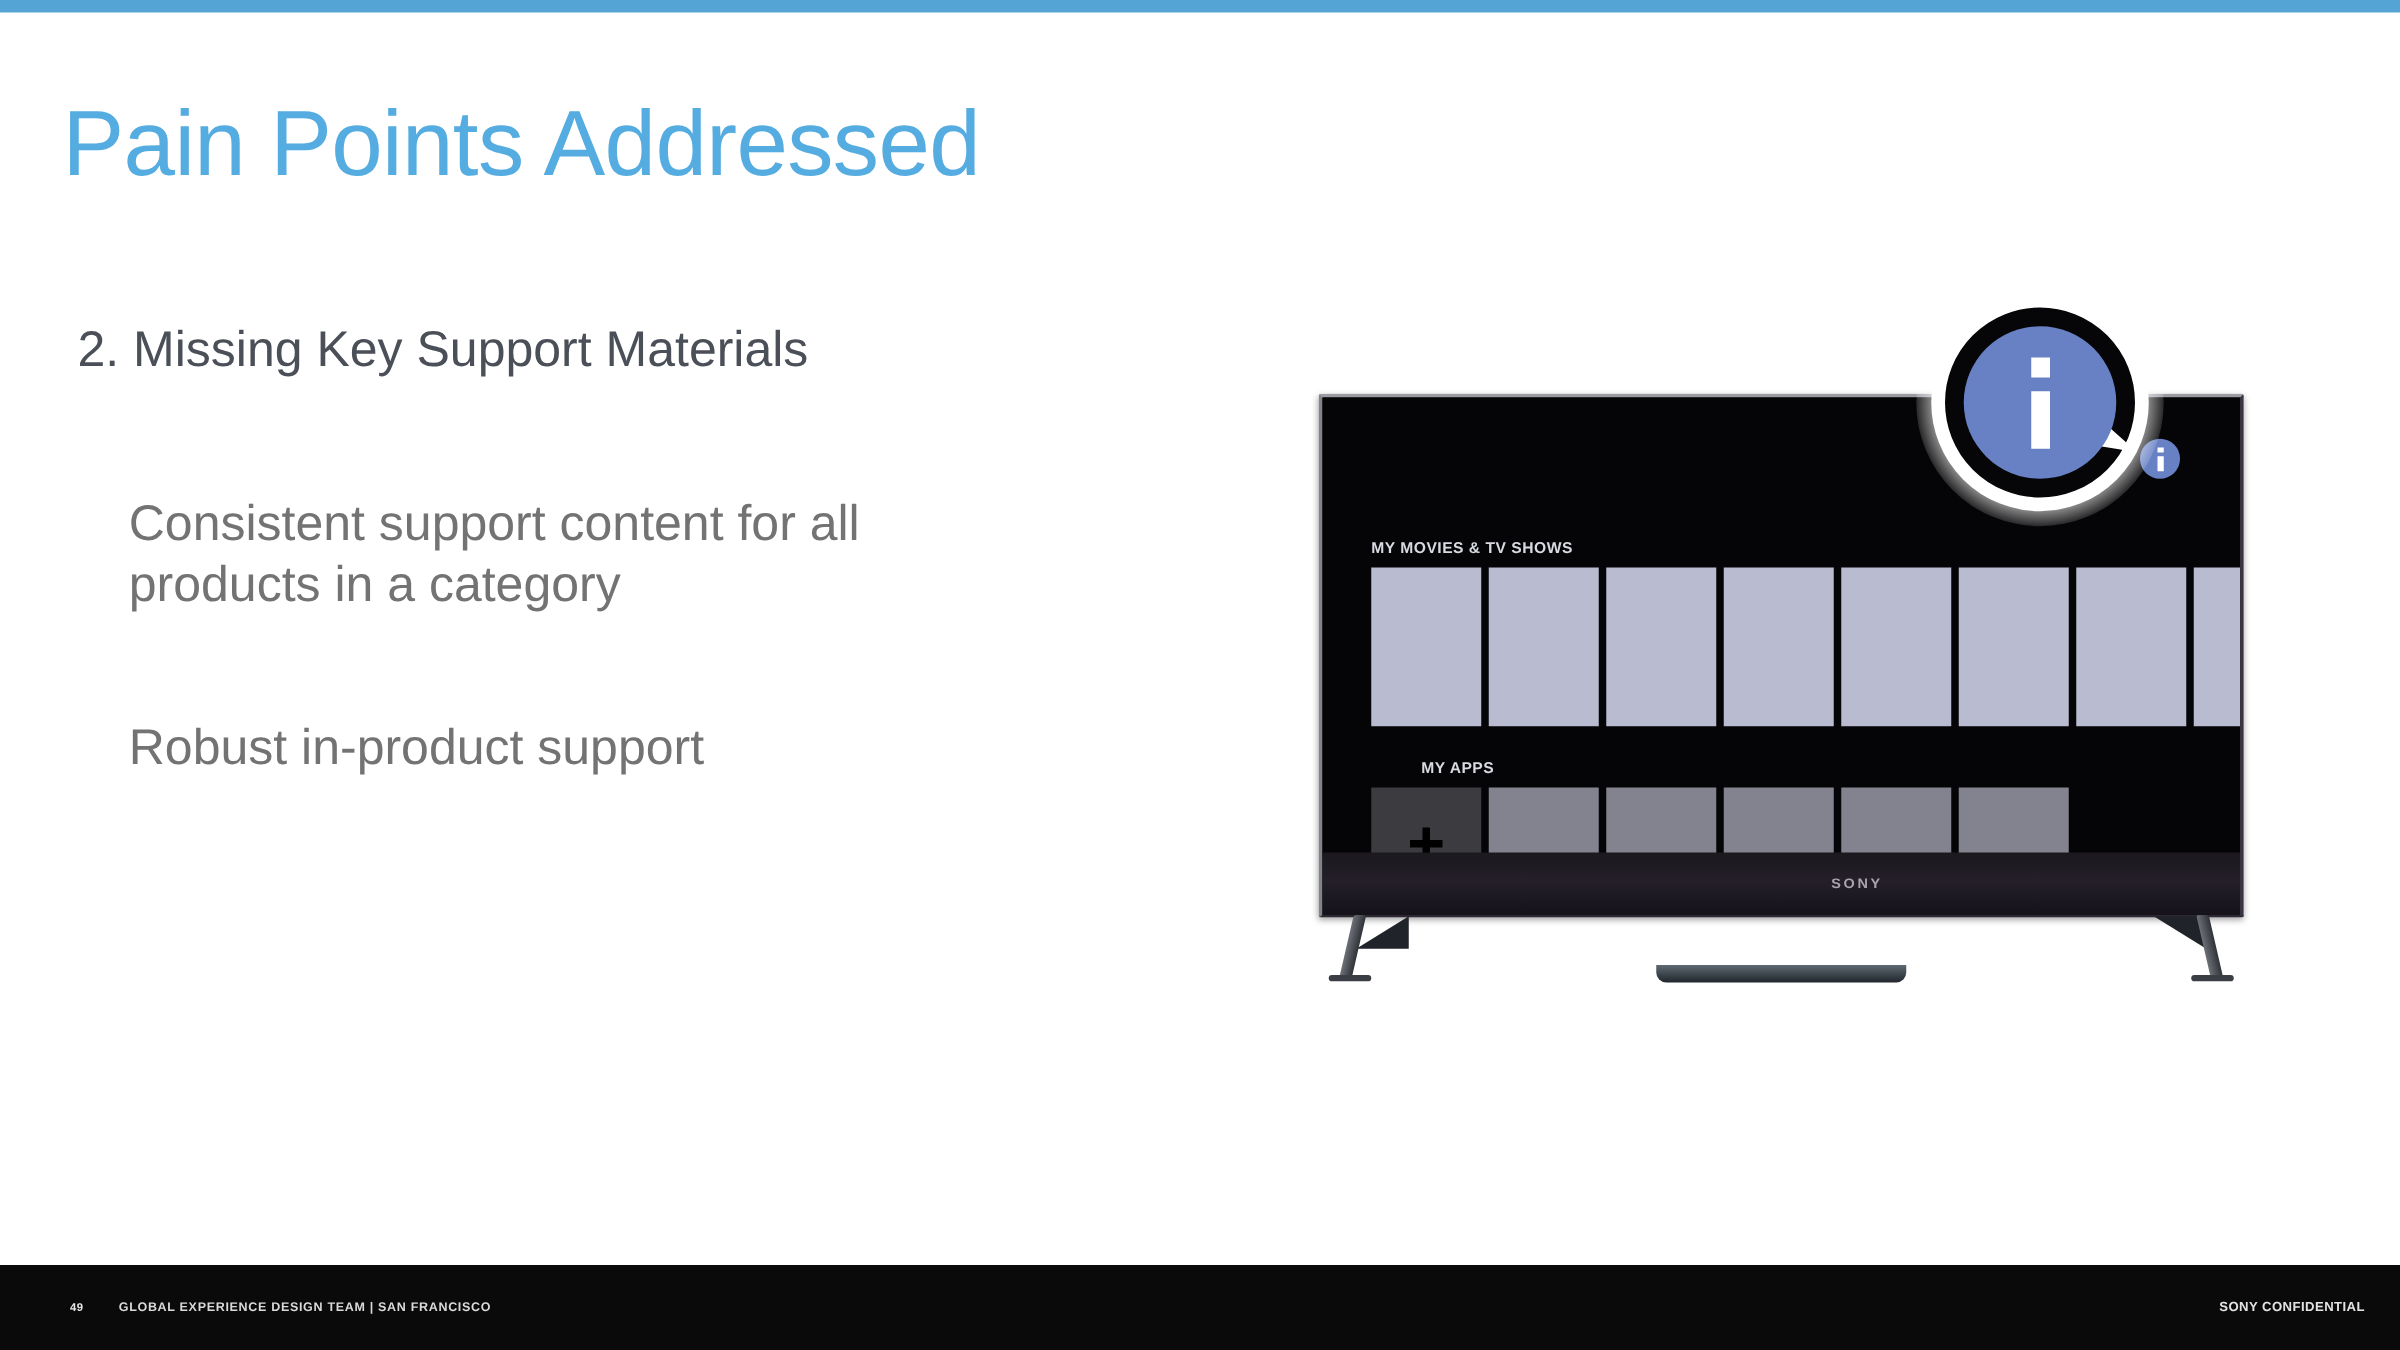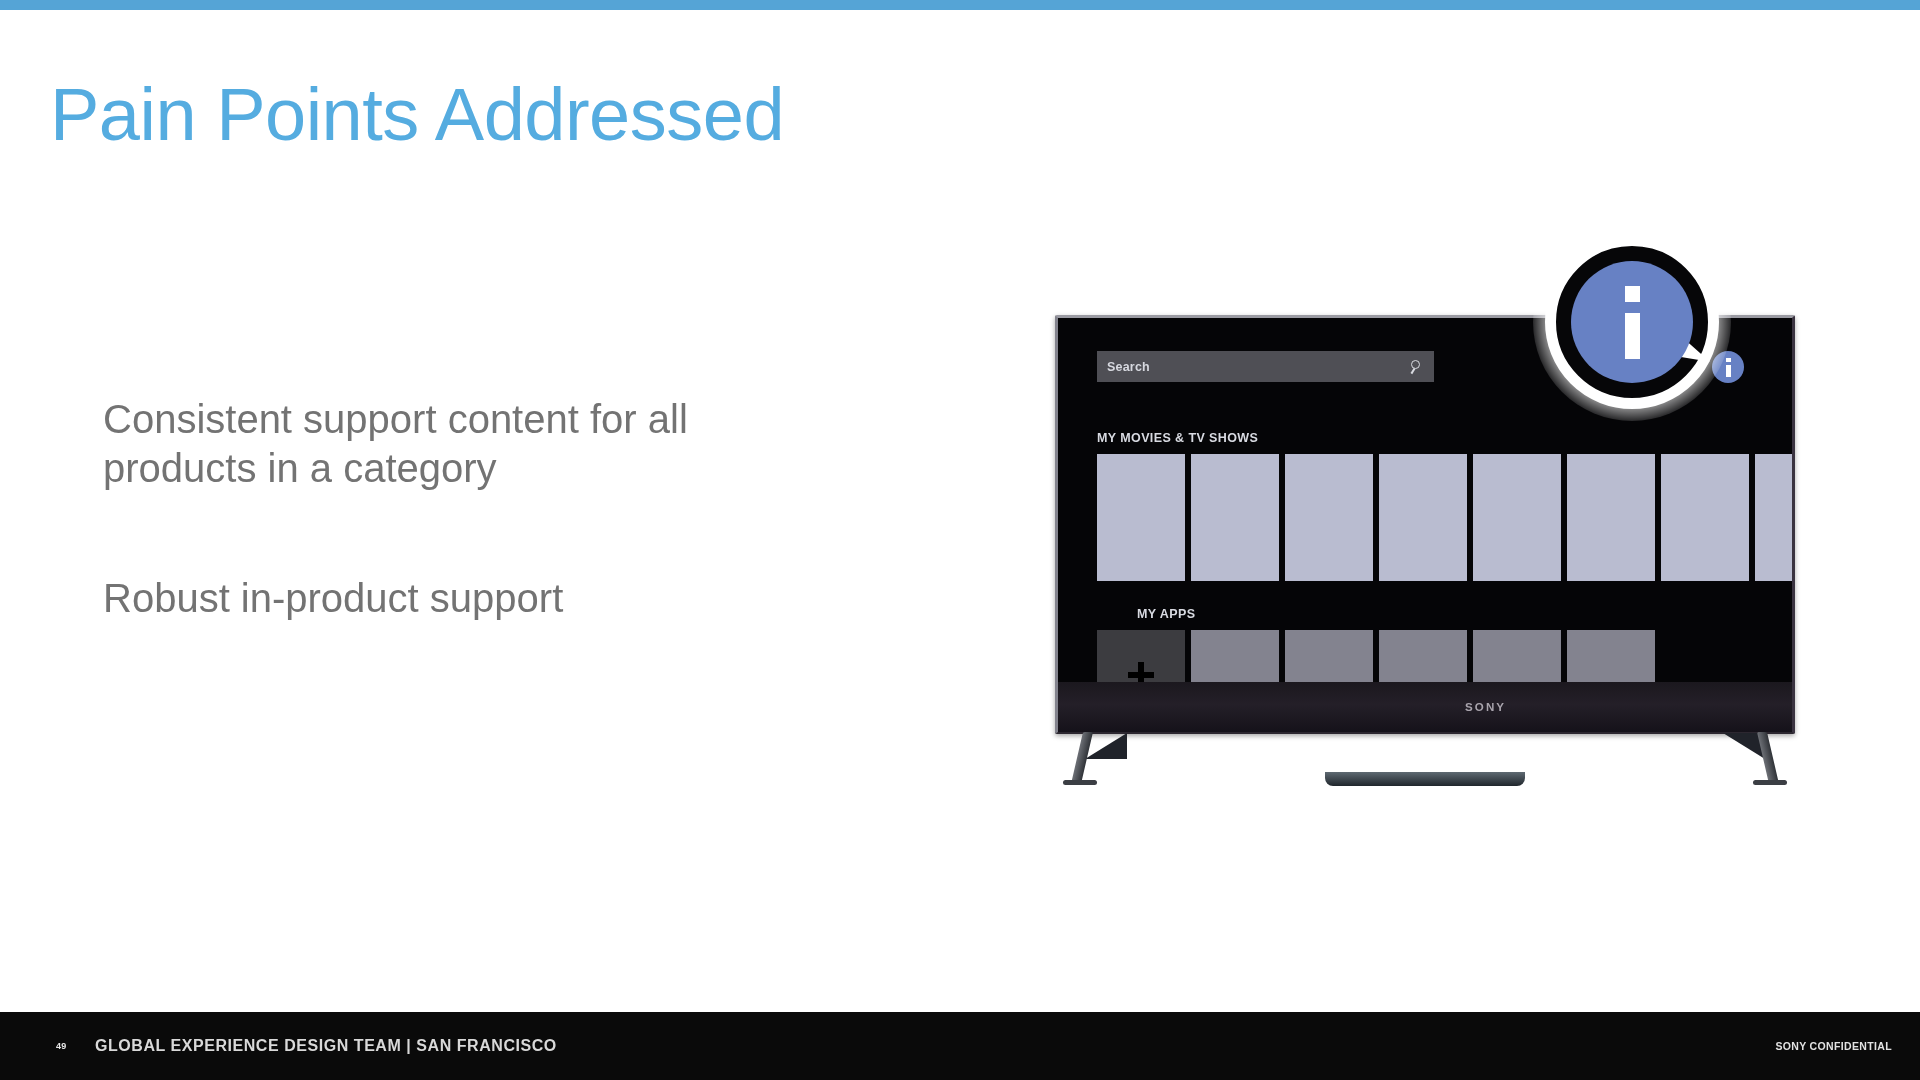--- a/index.html
+++ b/index.html
@@ -302,21 +302,21 @@
     position: absolute;
     left: 56px; top: 50%; transform: translateY(-50%);
     font-size: 9px;
     font-weight: 700;
     color: #e8e8e8;
     letter-spacing: 0.3px;
   }
   .footer-team {
     position: absolute;
     left: 95px; top: 50%; transform: translateY(-50%);
-    font-size: 16px;
+    font-size: 10px;
     font-weight: 700;
     color: #d9d9d9;
     letter-spacing: 0.55px;
   }
   .footer-conf {
     position: absolute;
     right: 28px; top: 50%; transform: translateY(-50%);
     font-size: 10.5px;
     font-weight: 700;
     color: #e2e2e2;
@@ -325,37 +325,31 @@
 </style>
 </head>
 <body>
 
 <div class="slide">
 
   <div class="top-bar"></div>
 
   <div class="slide-title">Pain Points Addressed</div>
 
+  <div class="subhead">2. Missing Key Support Materials</div>
 
   <div class="bullet bullet-1">Consistent support content for all products in a category</div>
   <div class="bullet bullet-2">Robust in-product support</div>
 
   <div class="tv-wrap">
 
     <div class="tv-body">
 
       <div class="tv-screen">
 
-        <div class="search-bar">
-          <span class="search-placeholder">Search</span>
-          <span class="search-icon">
-            <span class="sglass"></span>
-              <span class="shandle"></span>
-          </span>
-        </div>
 
         <div class="info-badge-small">
           <span class="i-glyph"></span>
         </div>
 
         <div class="row-label label-movies">MY MOVIES &amp; TV SHOWS</div>
         <div class="tile-row row-movies">
           <div class="tile-movie"></div>
           <div class="tile-movie"></div>
           <div class="tile-movie"></div>

